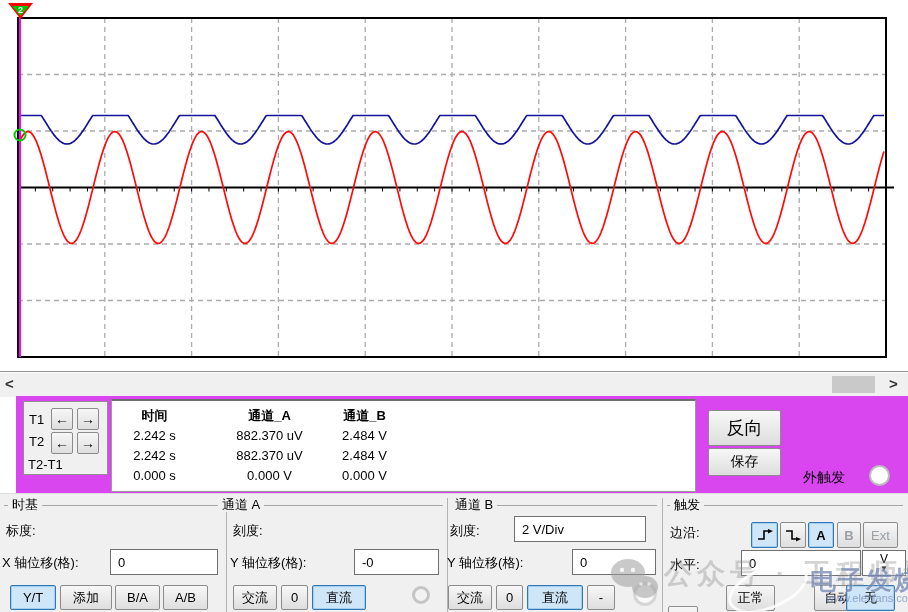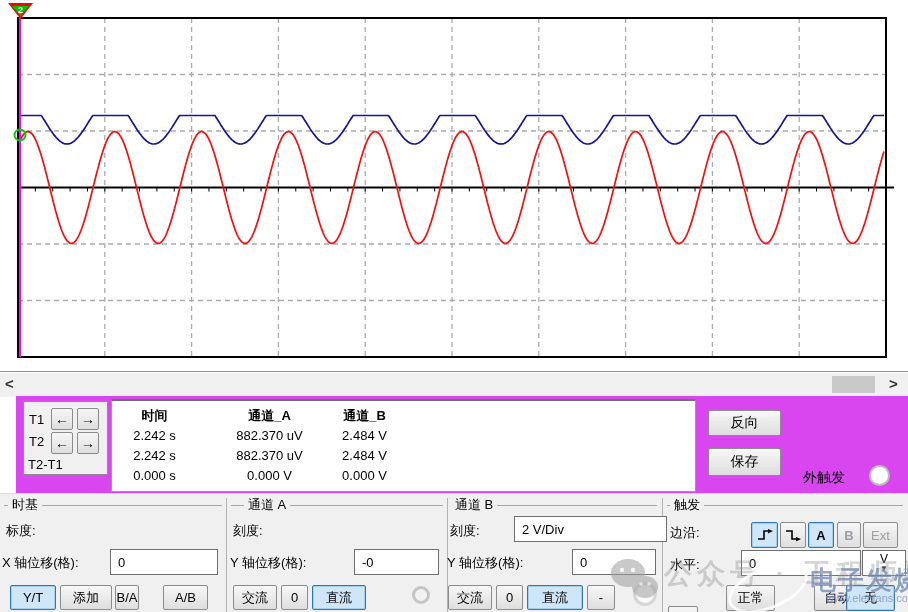--- a/index.html
+++ b/index.html
@@ -150,60 +150,60 @@
         <div>0.000 V</div>
       </div>
       <div class="tcol" style="left:205px;top:5px;width:95px;">
         <div class="hdr">通道_B</div>
         <div>2.484 V</div>
         <div>2.484 V</div>
         <div>0.000 V</div>
       </div>
     </div>
 
-    <div class="abs btn" style="left:692px;top:14px;width:73px;height:26px;font-size:14px;">反向</div>
+    <div class="abs btn" style="left:692px;top:14px;width:73px;height:36px;font-size:18px;">反向</div>
     <div class="abs btn" style="left:692px;top:52px;width:73px;height:28px;font-size:14px;">保存</div>
     <div class="abs lbl" style="left:787px;top:73px;font-size:14px;">外触发</div>
     <div class="abs" style="left:853px;top:69px;width:21px;height:21px;border-radius:50%;
          background:#fff;border:2px solid #bcbcbc;box-sizing:border-box;"></div>
   </div>
 
   <div class="abs controls">
 
     <div class="abs gline" style="left:4px;top:11px;width:218px;"></div>
     <div class="abs gline" style="left:231px;top:11px;width:212px;"></div>
     <div class="abs gline" style="left:451px;top:11px;width:206px;"></div>
     <div class="abs gline" style="left:667px;top:11px;width:236px;"></div>
     <div class="abs vdiv" style="left:226px;top:4px;height:115px;"></div>
     <div class="abs vdiv" style="left:447px;top:4px;height:115px;"></div>
     <div class="abs vdiv" style="left:662px;top:4px;height:115px;"></div>
 
     <div class="abs gtitle" style="left:8px;top:3px;">时基</div>
-    <div class="abs gtitle" style="left:244px;top:3px;">通道 A</div>
+    <div class="abs gtitle" style="left:218px;top:3px;">通道 A</div>
     <div class="abs gtitle" style="left:451px;top:3px;">通道 B</div>
     <div class="abs gtitle" style="left:670px;top:3px;">触发</div>
 
     <div class="abs lbl" style="left:6px;top:29px;">标度:</div>
     <div class="abs lbl" style="left:2px;top:61px;">X 轴位移(格):</div>
     <div class="abs inputbox" style="left:110px;top:55px;width:108px;height:26px;">0</div>
     <div class="abs btn sel" style="left:10px;top:91px;width:46px;height:25px;">Y/T</div>
     <div class="abs btn" style="left:60px;top:91px;width:52px;height:25px;">添加</div>
-    <div class="abs btn" style="left:115px;top:91px;width:24px;height:25px;">B/A</div>
+    <div class="abs btn" style="left:115px;top:91px;width:45px;height:25px;">B/A</div>
     <div class="abs btn" style="left:163px;top:91px;width:45px;height:25px;">A/B</div>
 
     <div class="abs lbl" style="left:233px;top:29px;">刻度:</div>
     <div class="abs lbl" style="left:230px;top:61px;">Y 轴位移(格):</div>
     <div class="abs inputbox" style="left:354px;top:55px;width:85px;height:26px;">-0</div>
     <div class="abs btn" style="left:233px;top:91px;width:44px;height:25px;">交流</div>
     <div class="abs btn" style="left:281px;top:91px;width:27px;height:25px;">0</div>
     <div class="abs btn sel" style="left:312px;top:91px;width:54px;height:25px;">直流</div>
     <div class="abs jack" style="left:412px;top:92px;width:18px;height:18px;"></div>
 
     <div class="abs lbl" style="left:450px;top:29px;">刻度:</div>
-    <div class="abs inputbox" style="left:514px;top:22px;width:153px;height:26px;">2 V/Div</div>
+    <div class="abs inputbox" style="left:514px;top:22px;width:132px;height:26px;">2 V/Div</div>
     <div class="abs lbl" style="left:447px;top:61px;">Y 轴位移(格):</div>
     <div class="abs inputbox" style="left:572px;top:55px;width:84px;height:26px;">0</div>
     <div class="abs btn" style="left:448px;top:91px;width:44px;height:25px;">交流</div>
     <div class="abs btn" style="left:496px;top:91px;width:27px;height:25px;">0</div>
     <div class="abs btn sel" style="left:527px;top:91px;width:56px;height:25px;">直流</div>
     <div class="abs btn" style="left:587px;top:91px;width:28px;height:25px;">-</div>
     <div class="abs jack" style="left:633px;top:88px;width:24px;height:24px;border-color:#d6d6d6;background:#fafafa;"></div>
 
     <div class="abs lbl" style="left:670px;top:31px;">边沿:</div>
     <div class="abs btn sel" style="left:751px;top:28px;width:27px;height:26px;">

